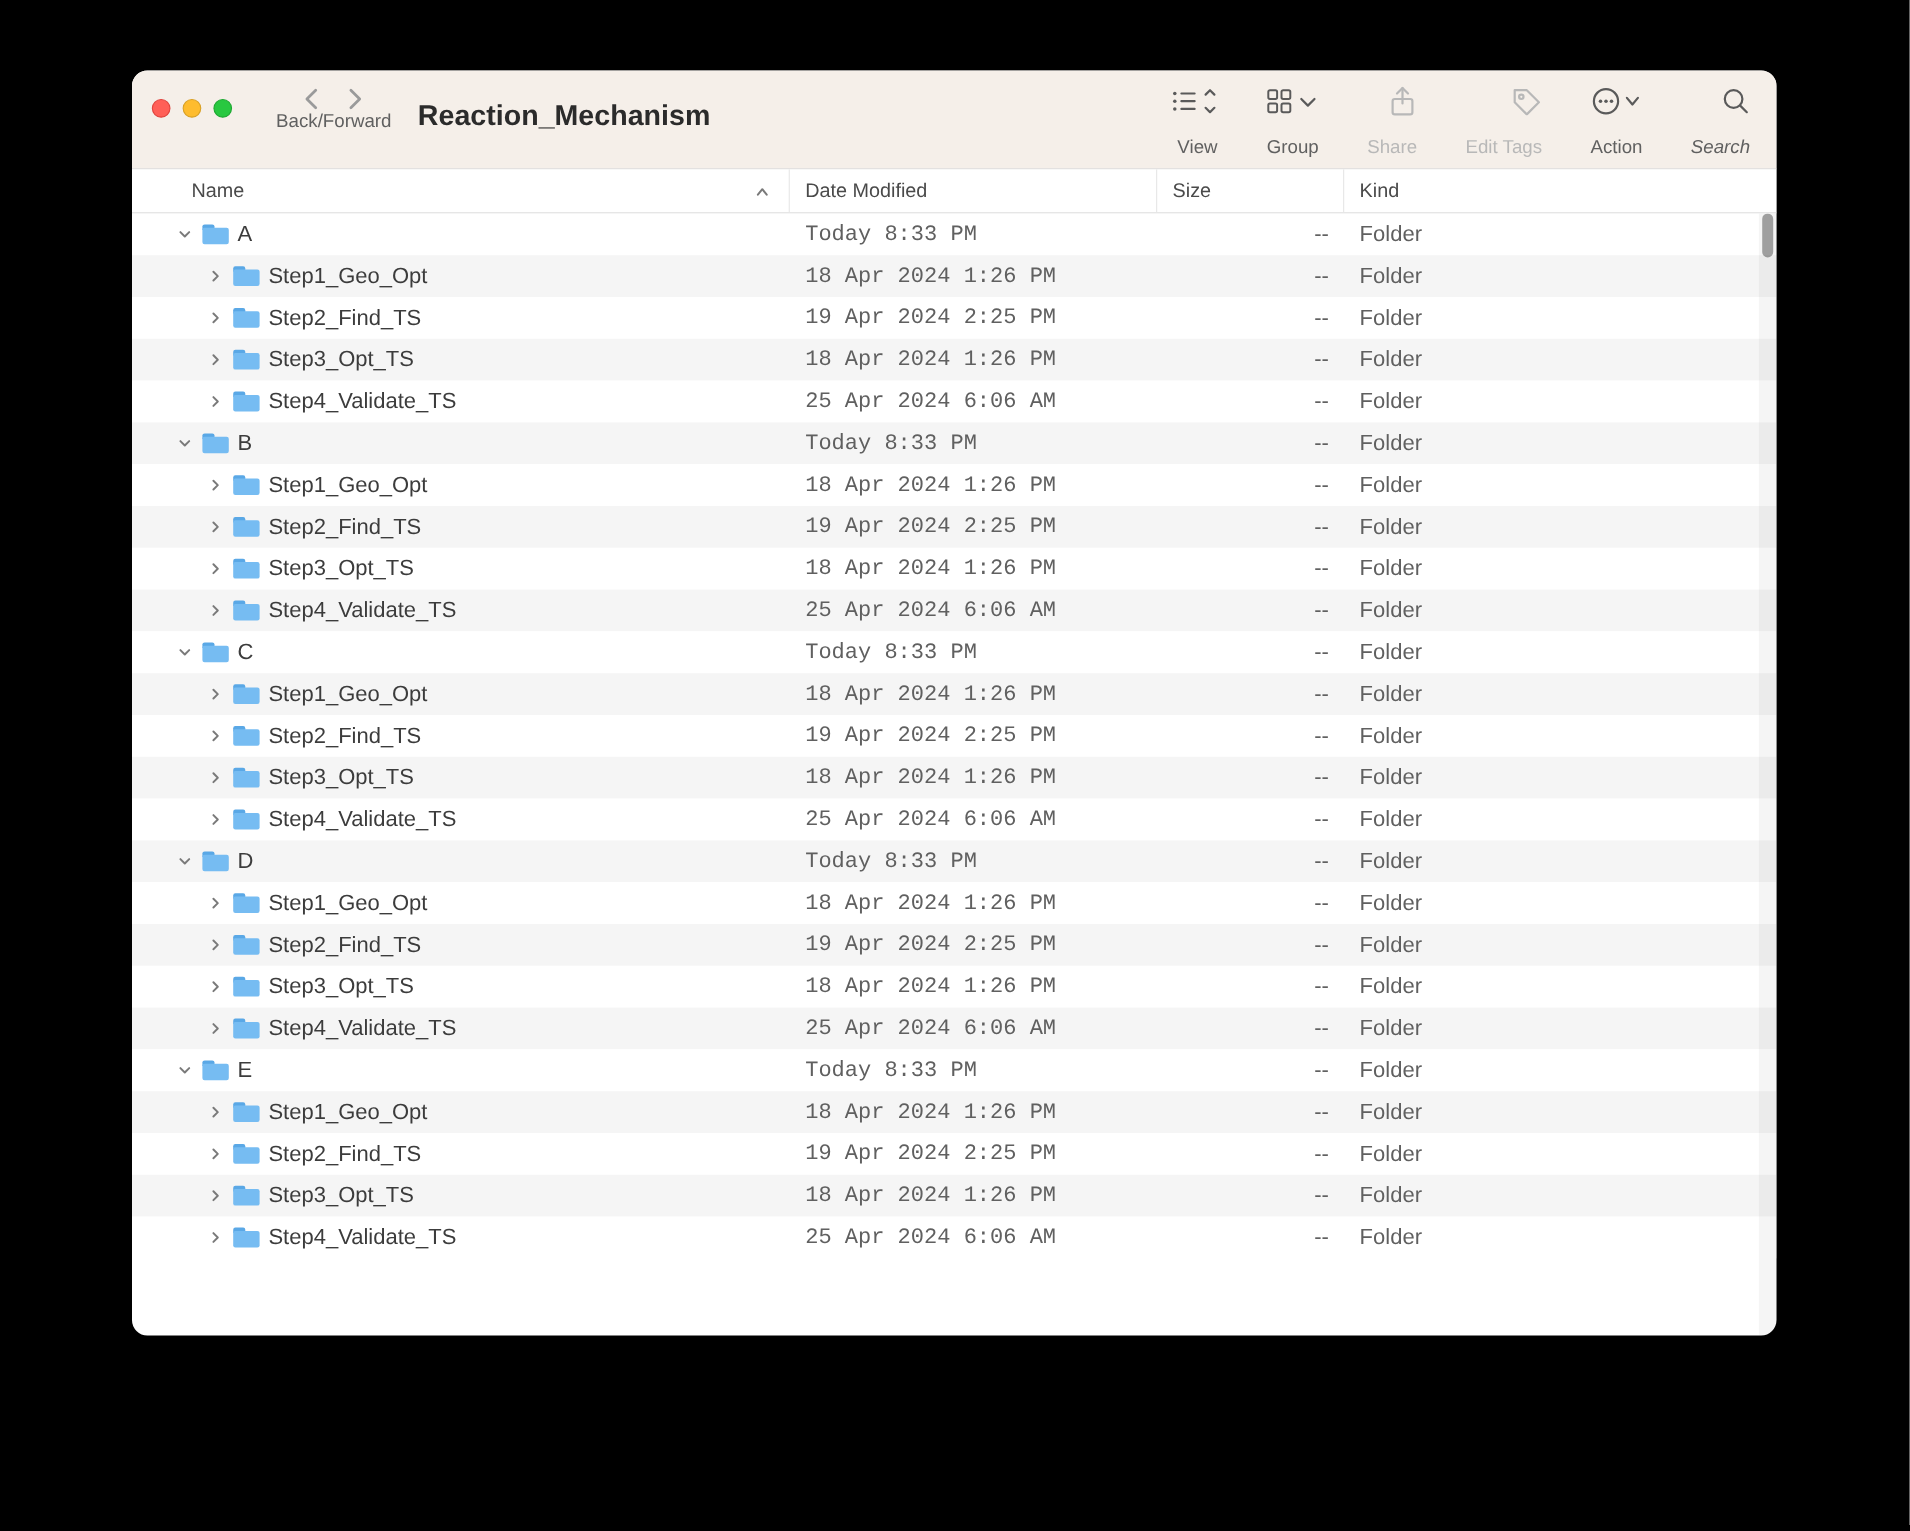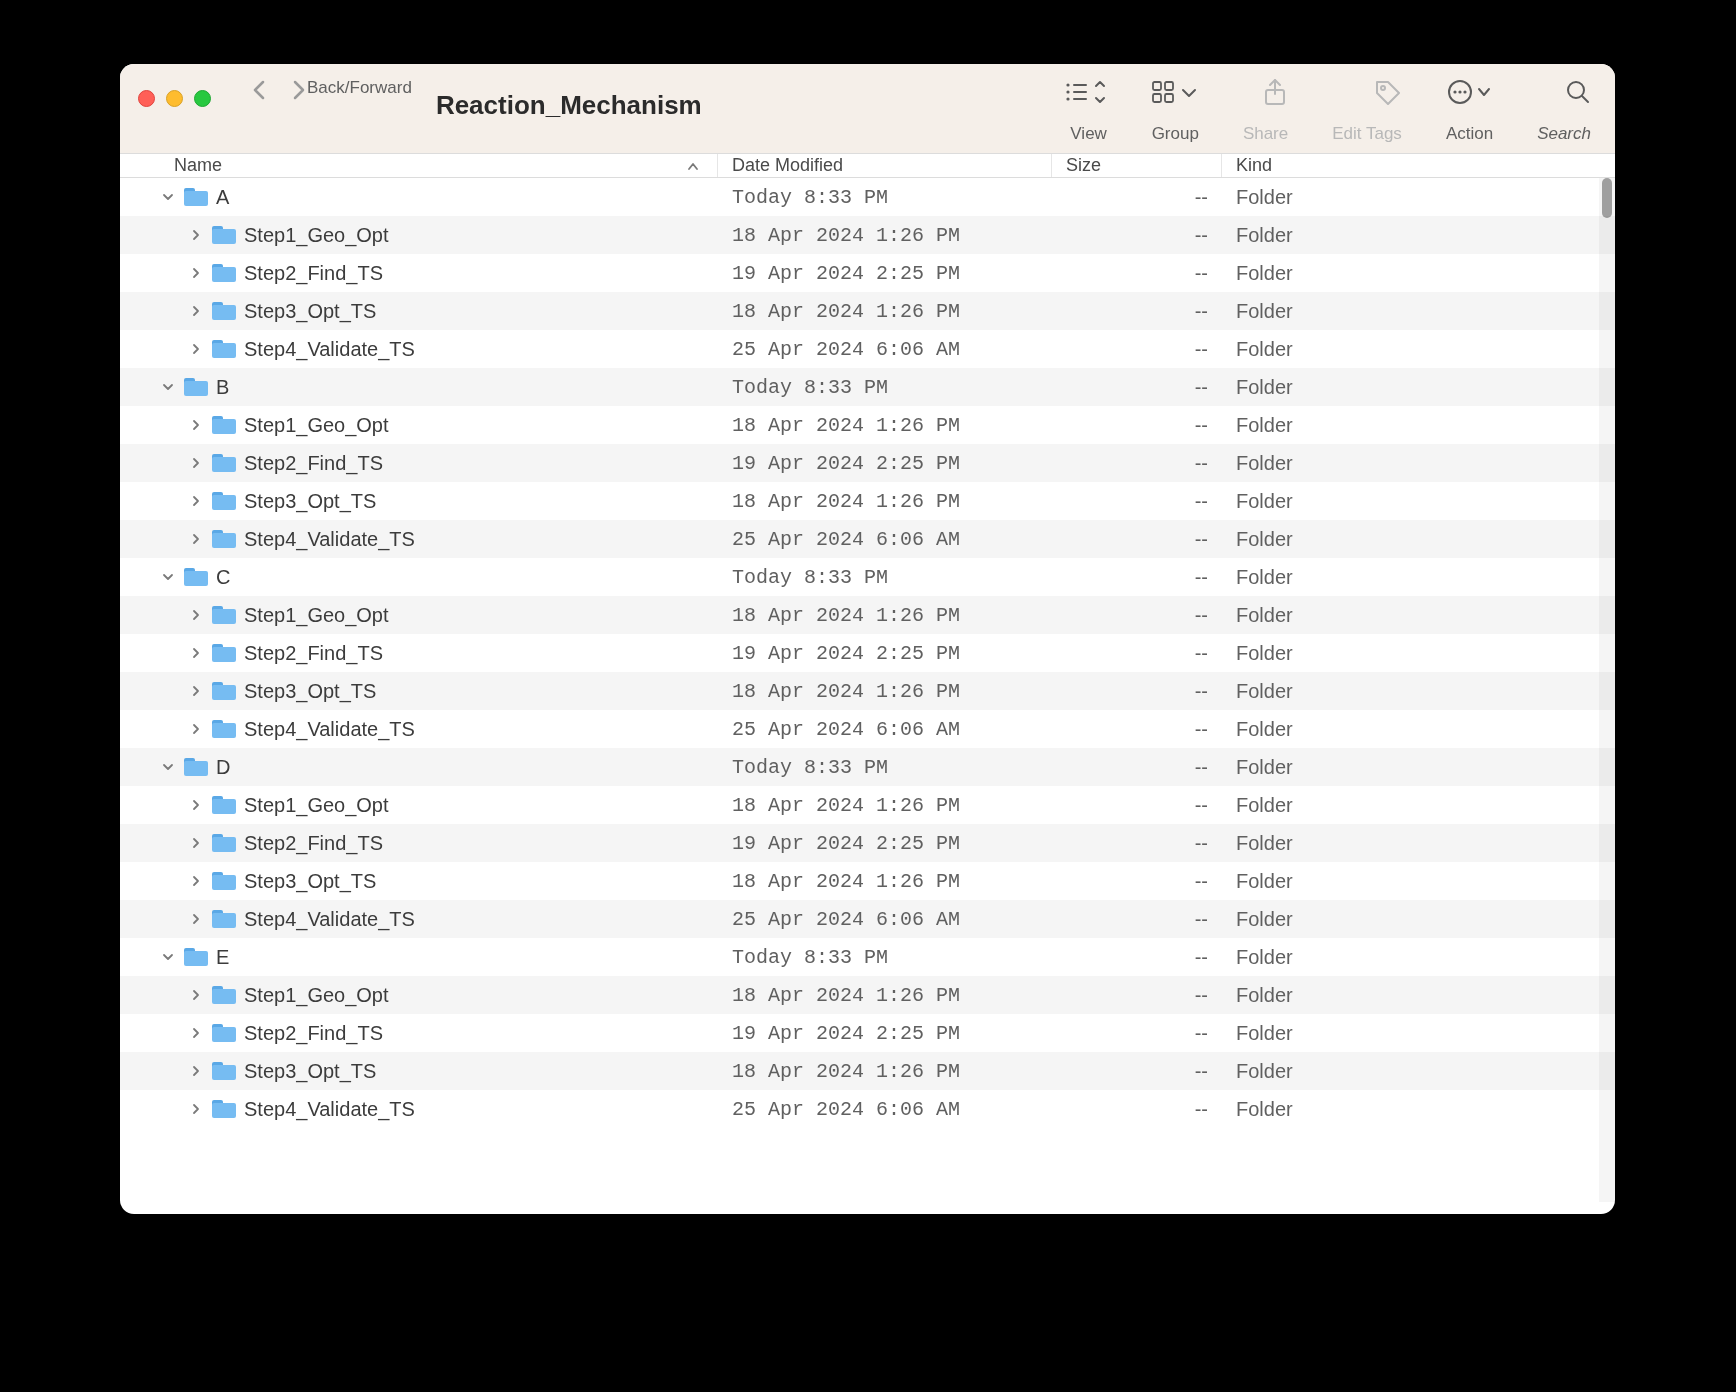--- a/index.html
+++ b/index.html
@@ -41,35 +41,35 @@
     border-bottom:1px solid var(--border);
     display:flex;
     align-items:flex-start;
     padding:12px 18px 0 18px;
   }
   .traffic-lights{display:flex;align-items:center;gap:11px;margin-top:14px;margin-right:40px;}
   .tl{width:17px;height:17px;border-radius:50%;}
   .tl.red{background:#ff5f57;border:1px solid #e0443e;}
   .tl.yel{background:#febc2e;border:1px solid #d9a126;}
   .tl.grn{background:#28c840;border:1px solid #1fa833;}
-  .nav-group{display:flex;flex-direction:row;align-items:center;margin-right:24px;}
+  .nav-group{display:flex;flex-direction:column;align-items:center;margin-right:24px;}
   .nav-arrows{display:flex;gap:24px;font-size:26px;color:#9a9a9a;margin-top:4px;}
   .nav-arrows span{cursor:default;}
   .nav-label{font-size:17px;color:var(--text-muted);}
   .title{font-size:26px;font-weight:600;color:#2b2b2b;margin-top:14px;flex:0 0 auto;}
   .spacer{flex:1;}
   .tb-group{display:flex;flex-direction:column;align-items:flex-end;margin:0 22px;gap:16px;}
   .tb-icon{height:32px;display:flex;align-items:center;justify-content:center;color:#5a5a5a;font-size:22px;}
   .tb-label{font-size:17px;color:var(--text-muted);}
   .tb-group.disabled .tb-icon,.tb-group.disabled .tb-label{color:var(--disabled);}
   
   svg{display:block;}
   
   .col-header{
-    height:24px;
+    height:40px;
     display:flex;
     align-items:center;
     border-bottom:1px solid var(--border);
     font-size:18px;
     color:#4a4a4a;
     background:#fff;
   }
   .col-header .col{padding:0 14px;height:100%;display:flex;align-items:center;border-right:1px solid #e6e6e6;}
   .col-header .col:last-child{border-right:none;}
   .col-name{flex:0 0 598px;display:flex;align-items:center;justify-content:space-between;}

